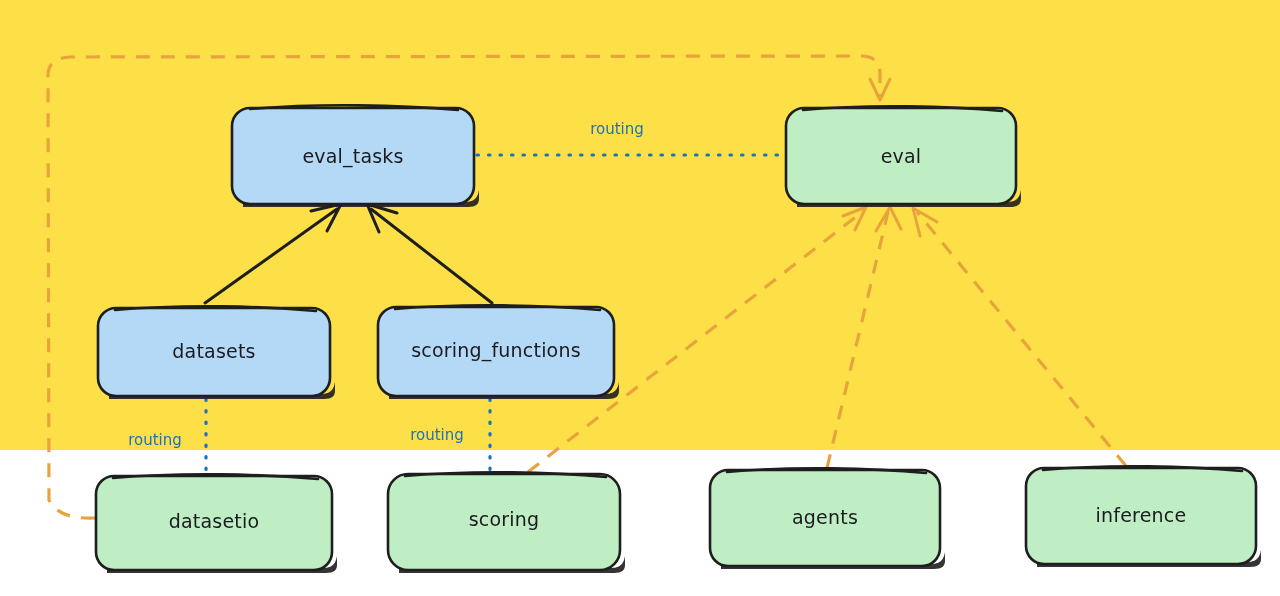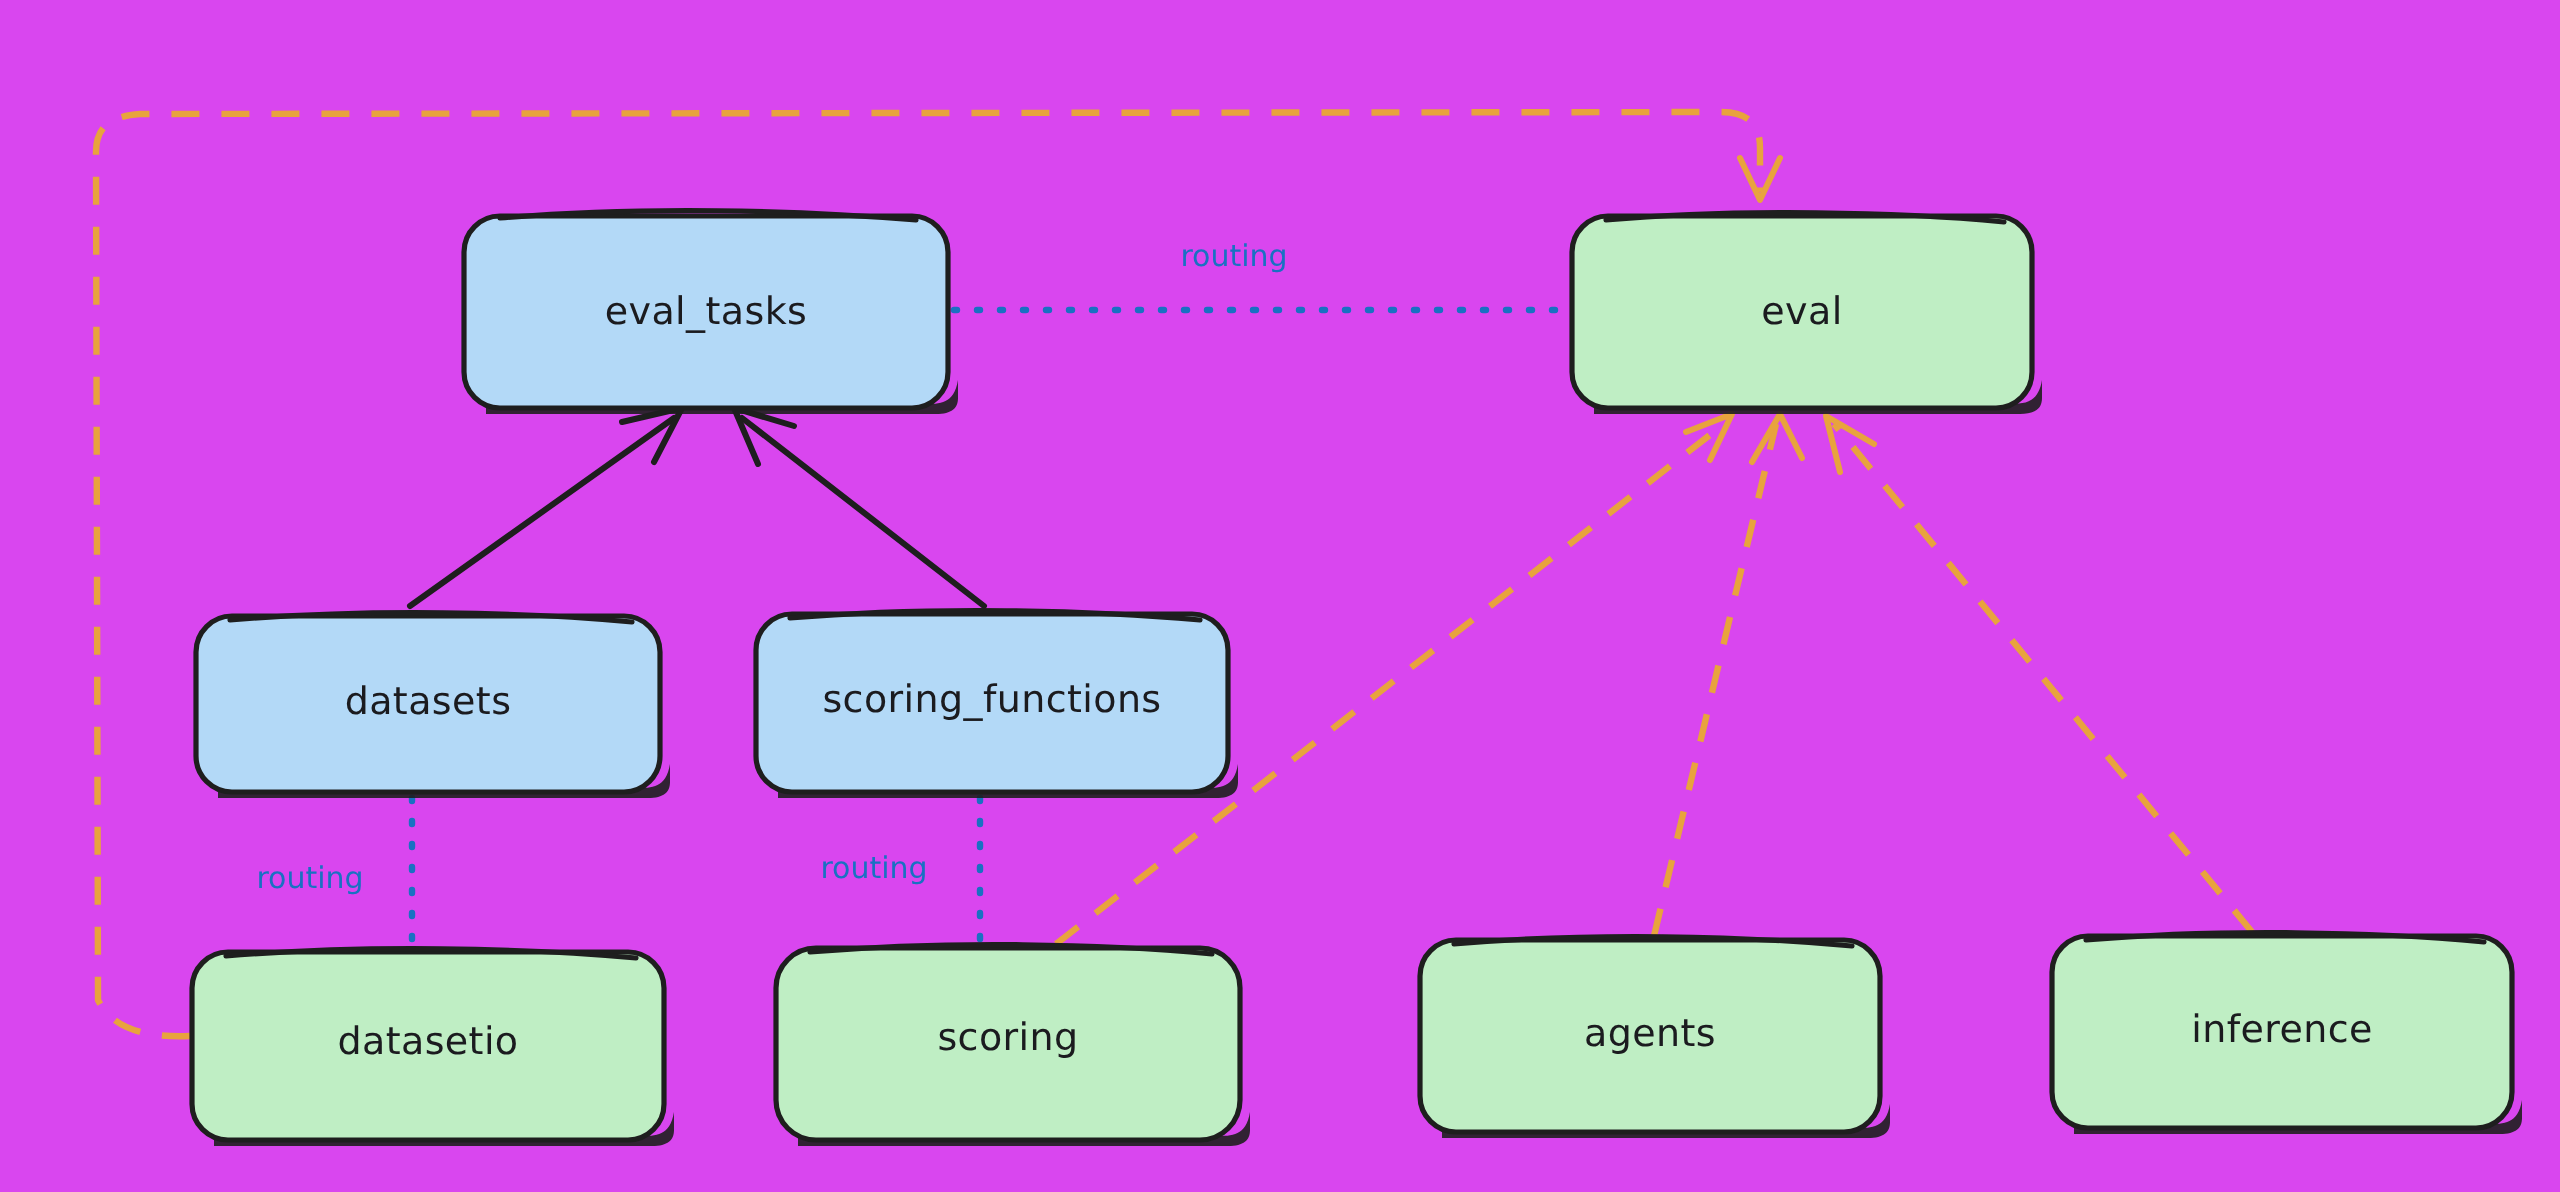--- a/index.html
+++ b/index.html
@@ -1,19 +1,19 @@
 <!DOCTYPE html>
 <html><head>
 <meta charset="utf-8">
 <title>Provider Routing Diagram</title>
 <style>
   html,body{margin:0;padding:0;background:#ffffff;}
   body{width:1280px;height:596px;overflow:hidden;
        font-family:"DejaVu Sans", sans-serif;}
-  #canvas{position:relative;width:1280px;height:596px;background:#d946ef;}
+  #canvas{position:relative;width:1280px;height:450px;background:#fde047;}
   svg#diagram{position:absolute;left:0;top:0;width:1280px;height:596px;}
   .node-label{
     font-family:"DejaVu Sans", sans-serif;
     font-size:19px; fill:#1b1b1f; font-weight:400;
     text-anchor:middle; dominant-baseline:middle;
     letter-spacing:0.2px;
   }
   .edge-label{
     font-family:"DejaVu Sans", sans-serif;
     font-size:15px; fill:#1971c2; font-weight:400;

